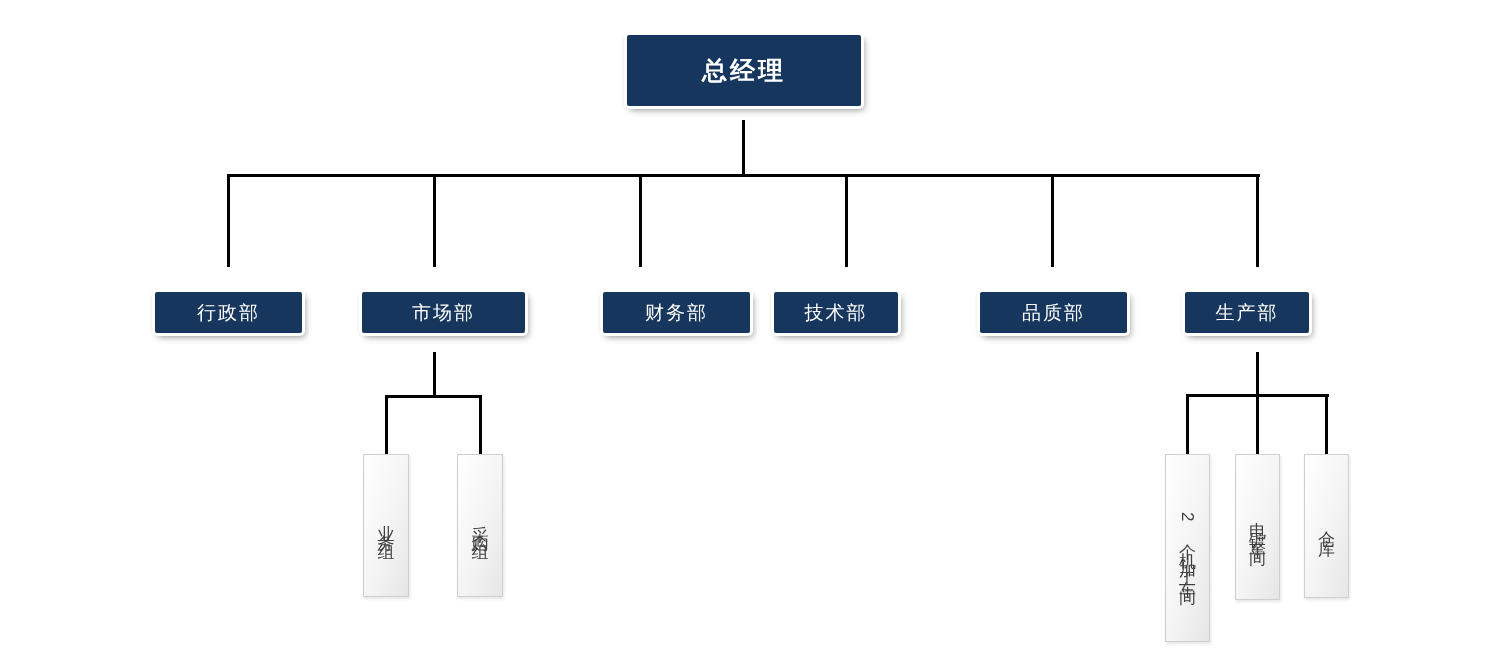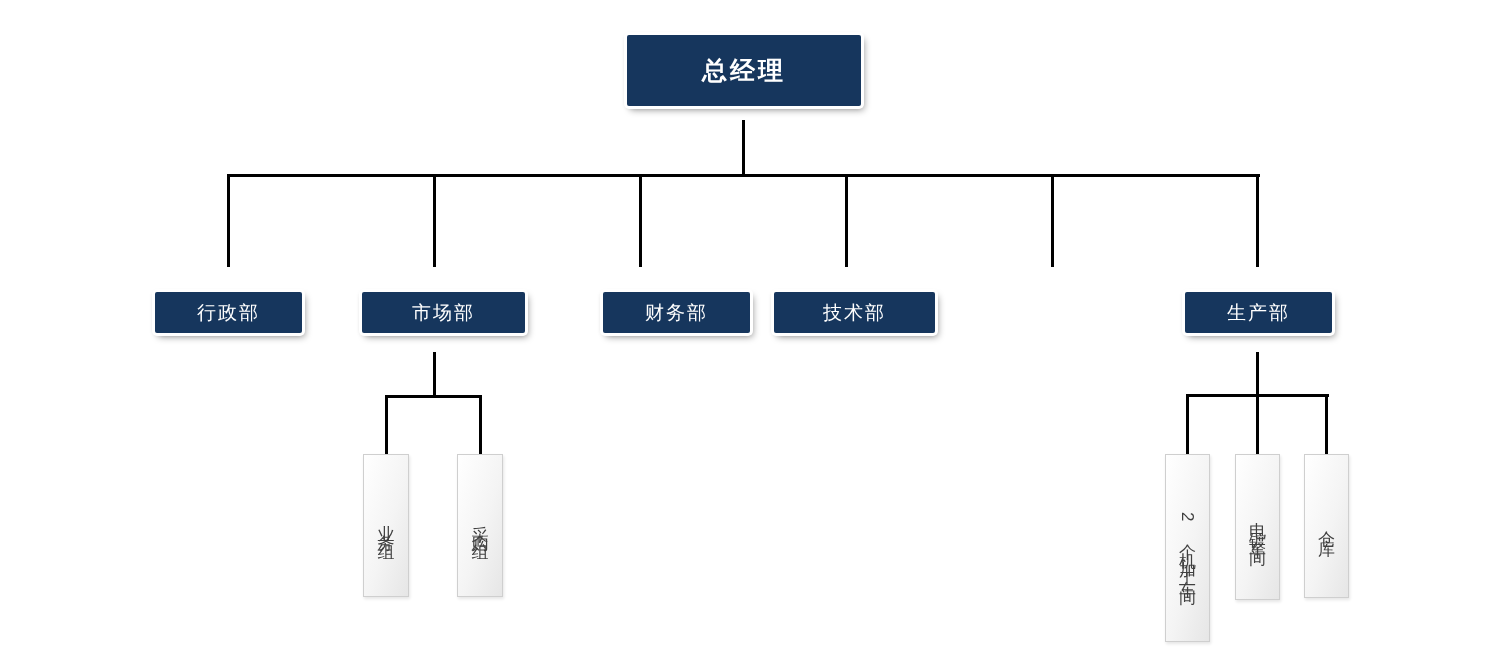--- a/index.html
+++ b/index.html
@@ -83,22 +83,23 @@
   <div class="line" style="left:1186px; top:394px; width:143px; height:3px;"></div>
   <div class="line" style="left:1186px; top:394px; width:3px; height:62px;"></div>
   <div class="line" style="left:1256px; top:394px; width:3px; height:62px;"></div>
   <div class="line" style="left:1325px; top:394px; width:3px; height:62px;"></div>
 
   <div class="node node-l1" style="left:627px; top:35px; width:234px; height:71px;">总经理</div>
 
   <div class="node node-l2" style="left:155px; top:292px; width:147px; height:41px;">行政部</div>
   <div class="node node-l2" style="left:362px; top:292px; width:163px; height:41px;">市场部</div>
   <div class="node node-l2" style="left:568px; top:292px; width:147px; height:41px;margin-left:35px;">财务部</div>
-  <div class="node node-l2" style="left:774px; top:292px; width:161px; height:41px;">技术部</div>
-  <div class="node node-l2" style="left:1185px; top:292px; width:147px; height:41px;">生产部</div>
+  <div class="node node-l2" style="left:774px; top:292px; width:124px; height:41px;">技术部</div>
+  <div class="node node-l2" style="left:980px; top:292px; width:147px; height:41px;">品质部</div>
+  <div class="node node-l2" style="left:1185px; top:292px; width:124px; height:41px;">生产部</div>
 
   <div class="leaf" style="left:363px; top:454px; width:46px; height:143px;">业务组</div>
   <div class="leaf" style="left:457px; top:454px; width:46px; height:143px;">采购组</div>
   <div class="leaf" style="left:1165px; top:454px; width:45px; height:188px;">2个机加工车间</div>
   <div class="leaf" style="left:1235px; top:454px; width:45px; height:146px;">电镀车间</div>
   <div class="leaf" style="left:1304px; top:454px; width:45px; height:144px;">仓库</div>
 
 </div>
 
 </body></html>

